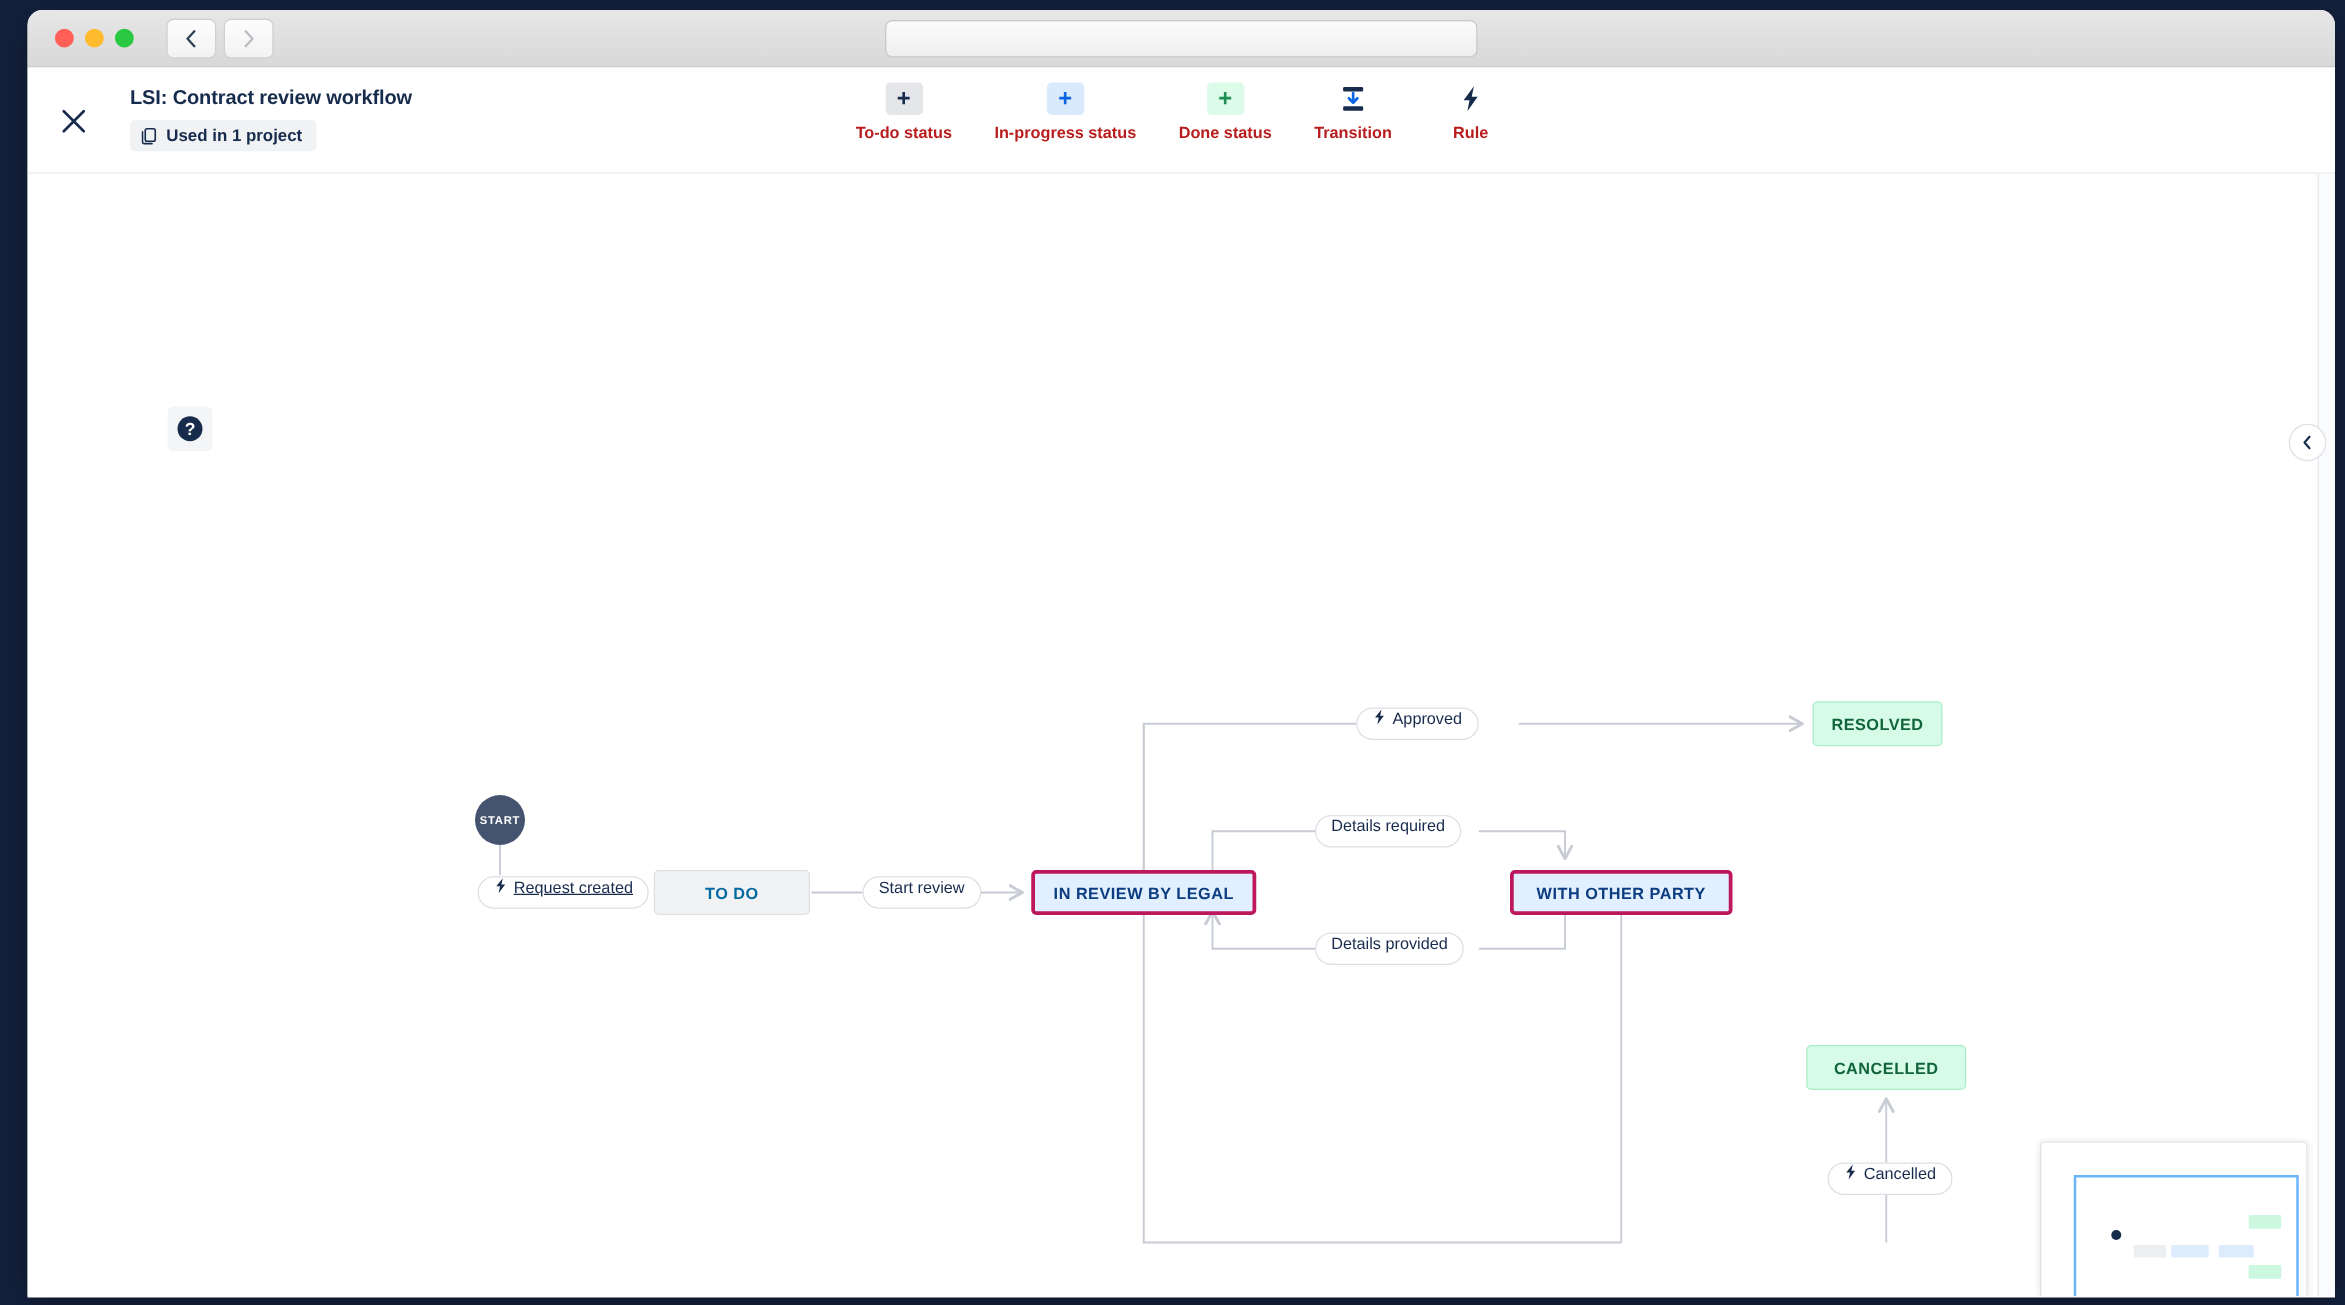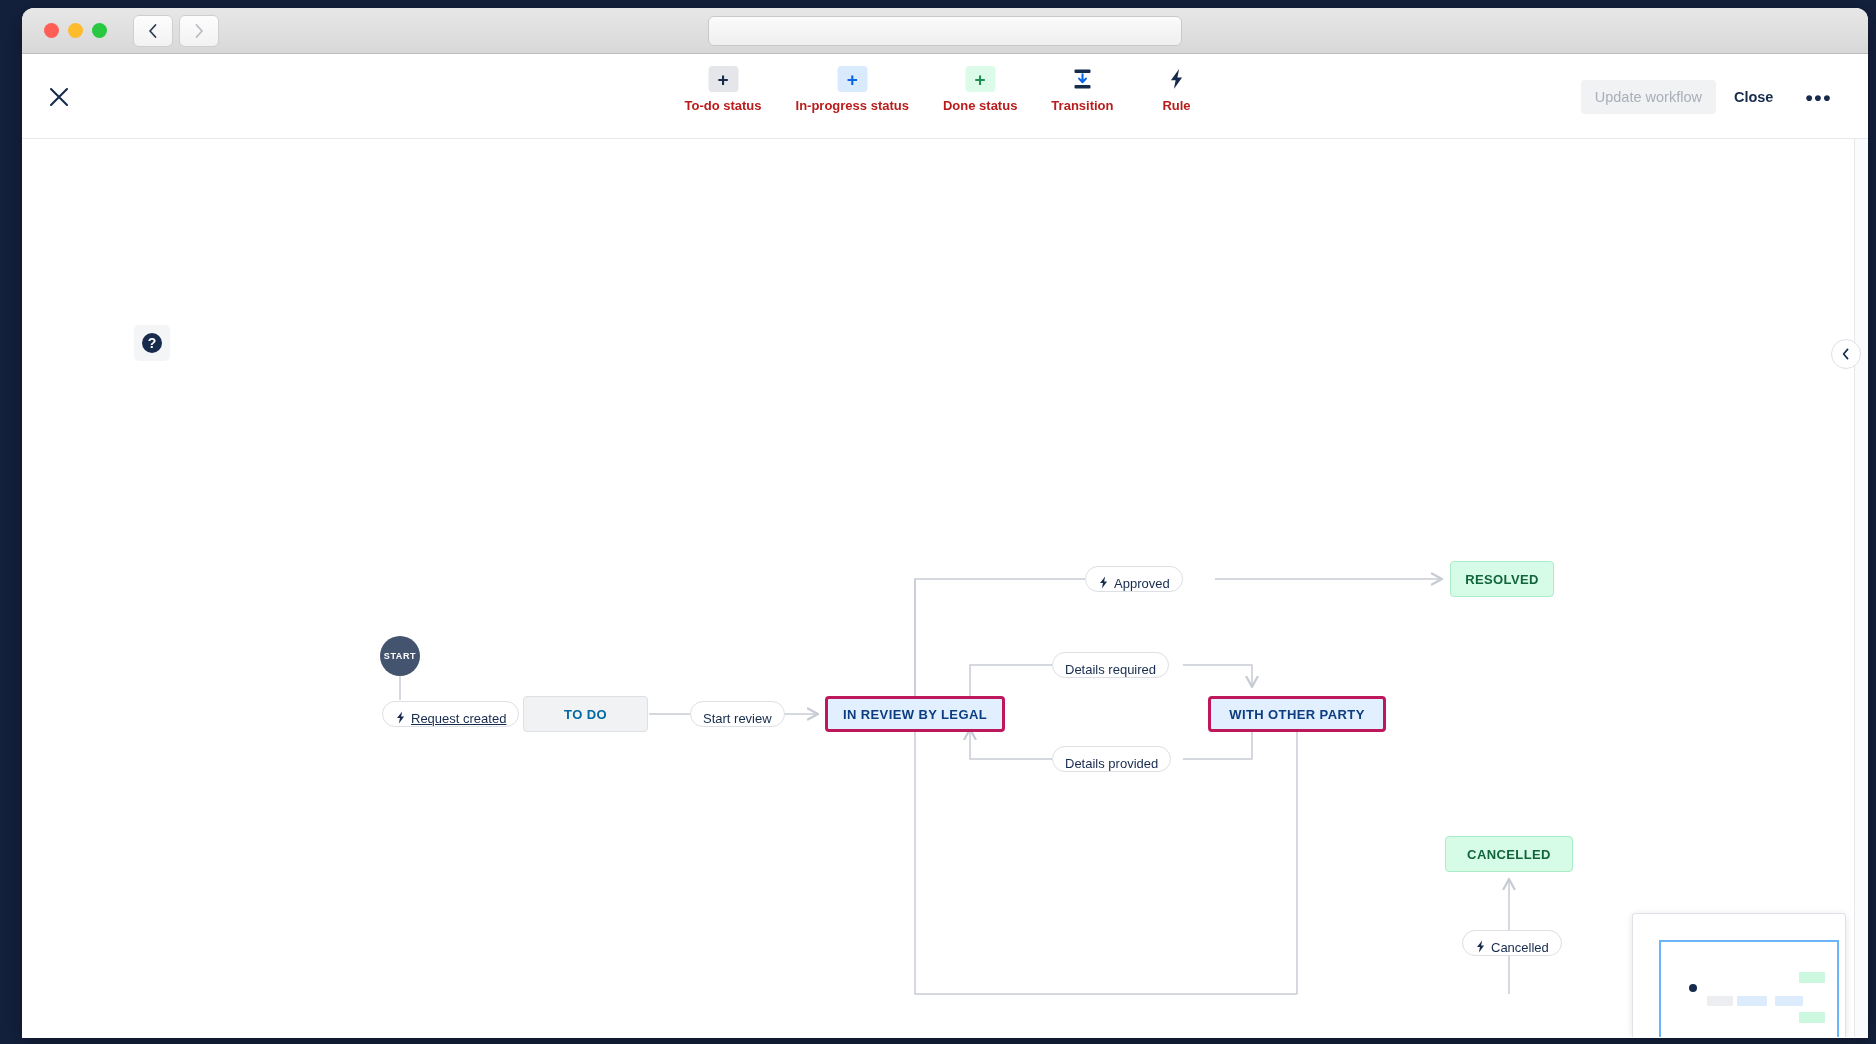--- a/index.html
+++ b/index.html
@@ -182,21 +182,21 @@
     position: absolute;
     width: 40px; height: 40px; border-radius: 50%;
     background: #44546f; color: #ffffff;
     display: flex; align-items: center; justify-content: center;
     font-size: 9px; font-weight: bold; letter-spacing: .6px;
   }
 
   
   .pill {
     position: absolute;
-    display: flex; align-items: flex-end; gap: 5px;
+    display: flex; align-items: flex-start; gap: 5px;
     height: 26px; padding: 0 12px;
     background: #ffffff; border: 1px solid #dcdfe4;
     border-radius: 14px;
     font-size: 13px; color: #172b4d; white-space: nowrap;
   }
   .pill .bolt { color: #172b4d; font-size: 13px; line-height: 1; }
   
   .pill.tail::after {
     content: ""; position: absolute; right: -9px; top: 4px;
     width: 16px; height: 16px;
@@ -252,20 +252,30 @@
     </div>
 
     <div id="app-header">
 
       <div id="close-x">
         <svg width="22" height="22" viewBox="0 0 22 22">
           <path d="M3 3 L19 19 M19 3 L3 19" stroke="#172b4d" stroke-width="2.1" stroke-linecap="round"></path>
         </svg>
       </div>
 
+      <div id="header-titles">
+        <div id="workflow-title">LSI: Contract review workflow</div>
+        <div id="used-badge">
+          <svg width="13" height="14" viewBox="0 0 13 14">
+            <rect x="3.2" y="1" width="8" height="10" rx="1.4" fill="none" stroke="#172b4d" stroke-width="1.3"></rect>
+            <path d="M8.6 12.9 H2.4 A1.4 1.4 0 0 1 1 11.5 V3.4" fill="none" stroke="#172b4d" stroke-width="1.3" stroke-linecap="round"></path>
+          </svg>
+          <span>Used in 1 project</span>
+        </div>
+      </div>
 
       <div id="toolbar">
         <div class="tool">
           <div class="tool-glyph grey">+</div>
           <div class="tool-label">To-do status</div>
         </div>
         <div class="tool">
           <div class="tool-glyph blue">+</div>
           <div class="tool-label">In-progress status</div>
         </div>
@@ -286,25 +296,20 @@
         <div class="tool">
           <div class="tool-glyph plain">
             <svg width="20" height="22" viewBox="0 0 20 22">
               <path d="M12.6 1 L4.4 12.2 H9.1 L7.4 21 L15.6 9.4 H10.9 Z" fill="#172b4d"></path>
             </svg>
           </div>
           <div class="tool-label">Rule</div>
         </div>
       </div>
 
-      <div id="header-actions">
-        <button id="update-workflow-btn">Update workflow</button>
-        <button id="close-btn">Close</button>
-        <button id="more-btn">•••</button>
-      </div>
     </div>
 
     <div id="canvas">
 
       <div id="help-button">
         <svg width="24" height="24" viewBox="0 0 24 24">
           <circle cx="12" cy="12" r="10" fill="#172b4d"></circle>
           <text x="12" y="17.2" text-anchor="middle" font-family="Liberation Sans, sans-serif" font-size="14" font-weight="bold" fill="#ffffff">?</text>
         </svg>
       </div>

